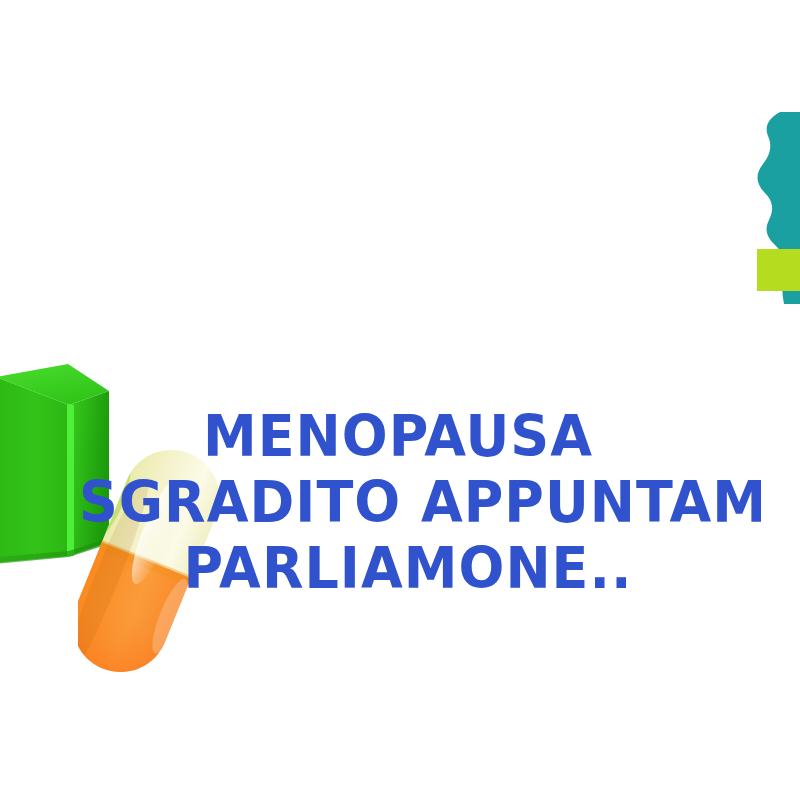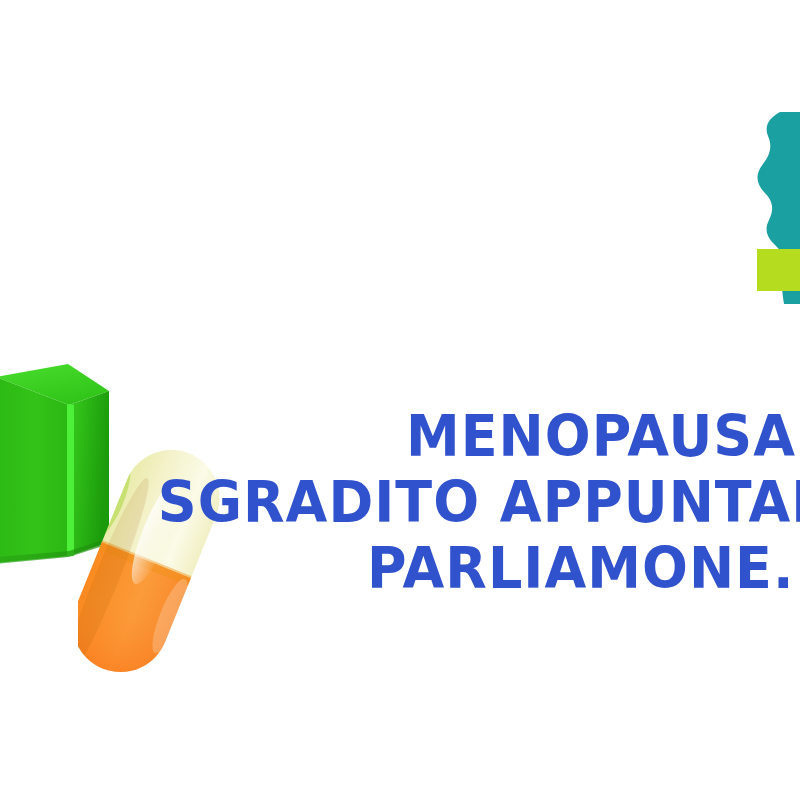--- a/index.html
+++ b/index.html
@@ -55,21 +55,21 @@
     width: 170px;
     height: 260px;
   }
 
   
   .headline {
     position: absolute;
     left: 0;
     top: 404px;
     width: 800px;
-    text-align: right;
+    text-align: center;
     padding: 0;
   }
   .headline-line {
     display: block;
     color: #3152cd;
     font-family: "DejaVu Sans", sans-serif;
     font-weight: bold;
     font-size: 54px;
     line-height: 66px;
     letter-spacing: 1px;

